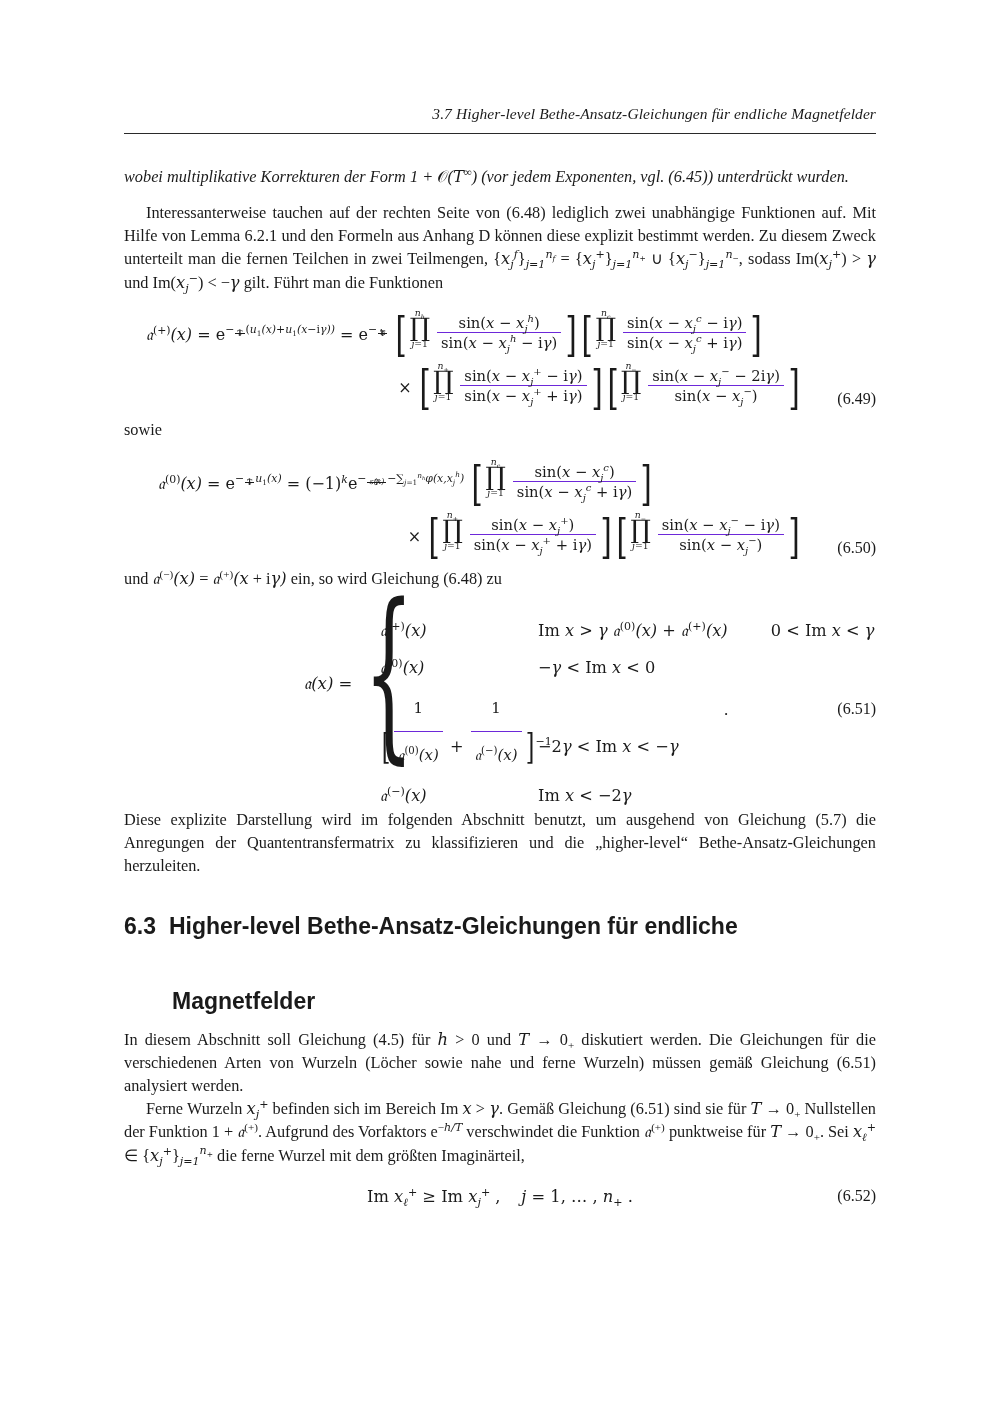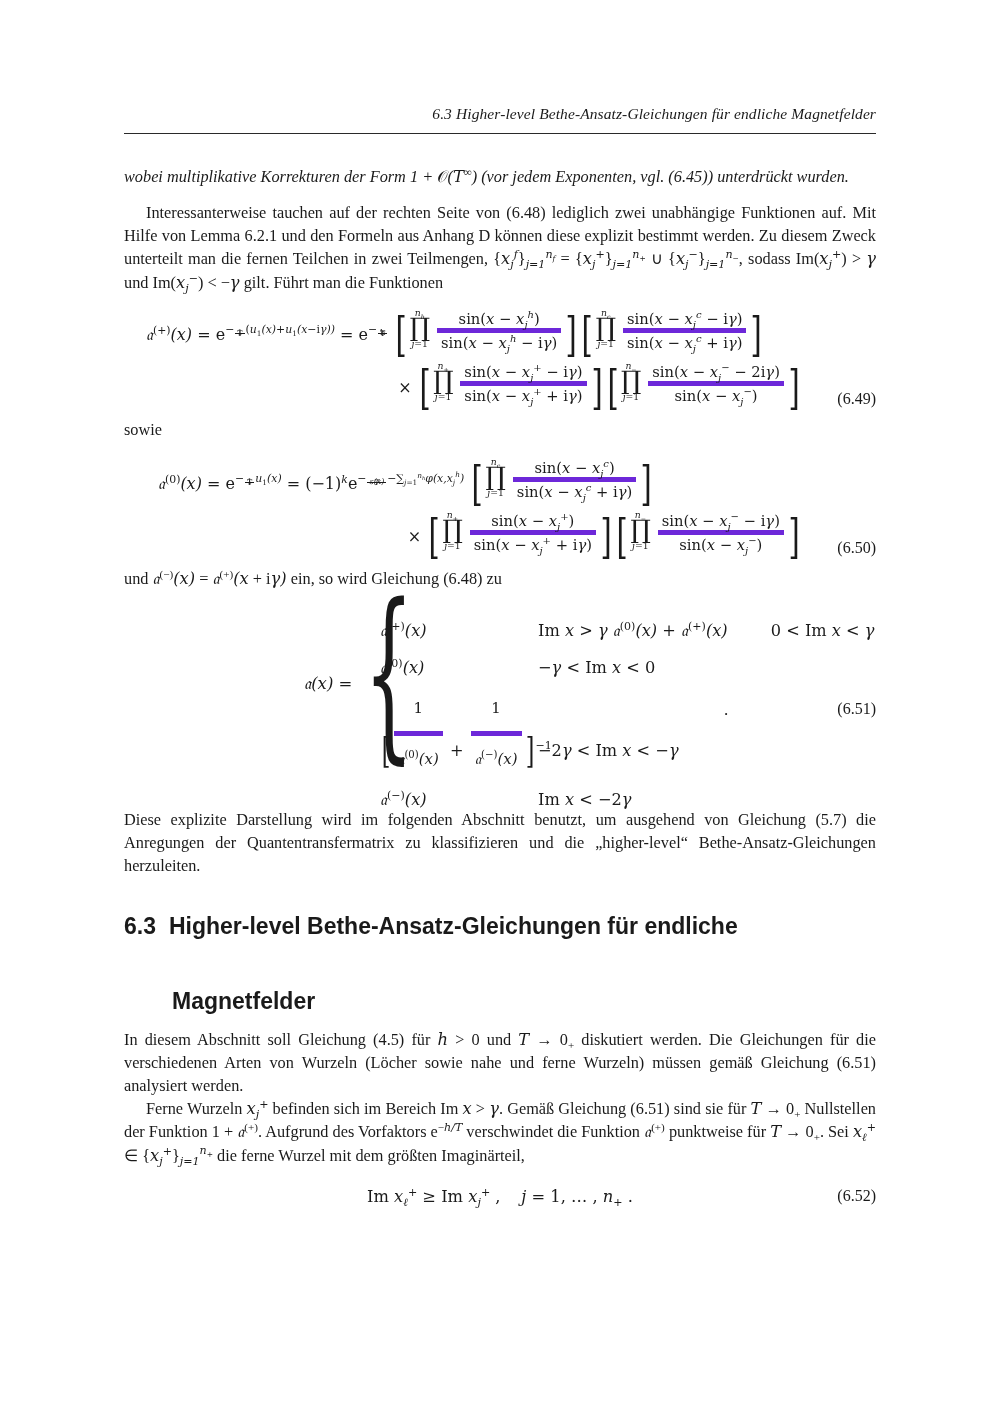--- a/index.html
+++ b/index.html
@@ -81,21 +81,21 @@
   .frac {
     display: inline-block;
     vertical-align: -0.55em;
     text-align: center;
     font-size: 0.92em;
     margin: 0 2px;
   }
   .frac .num {
     display: block;
     padding: 0 4px 1px 4px;
-    border-bottom: 5px solid #6d28d9;
+    border-bottom: 1px solid #6d28d9;
     white-space: nowrap;
   }
   .frac .den {
     display: block;
     padding: 1px 4px 0 4px;
     white-space: nowrap;
   }
   .sfrac {
     display: inline-block;
     vertical-align: -0.35em;
@@ -209,21 +209,21 @@
     font-size: 16px;
   }
   .rowline { display: block; }
   .rowline.right { text-align: right; padding-right: 74px; }
 </style>
 </head>
 <body>
 
 <div class="page">
 
-  <div class="header">6.3  Higher-level Bethe-Ansatz-Gleichungen für endliche Magnetfelder</div>
+  <div class="header">3.7  Higher-level Bethe-Ansatz-Gleichungen für endliche Magnetfelder</div>
   <div class="header-rule"></div>
 
   <div class="content">
 
     <p>
       <span class="italic">wobei multiplikative Korrekturen der Form 1 + <span class="mathup">𝒪</span>(<span class="math">T</span><sup>∞</sup>) (vor jedem Exponenten, vgl. (6.45)) unterdrückt wurden.</span>
     </p>
 
     <p class="indent gap">
       Interessanterweise tauchen auf der rechten Seite von (6.48) lediglich zwei unabhängige Funktionen auf. Mit Hilfe von Lemma 6.2.1 und den Formeln aus Anhang D können diese explizit bestimmt werden. Zu diesem Zweck unterteilt man die fernen Teilchen in zwei Teilmengen, {<span class="math">x<sub>j</sub><sup>f</sup></span>}<sub class="math">j=1</sub><sup class="math">n<sub>f</sub></sup> =

